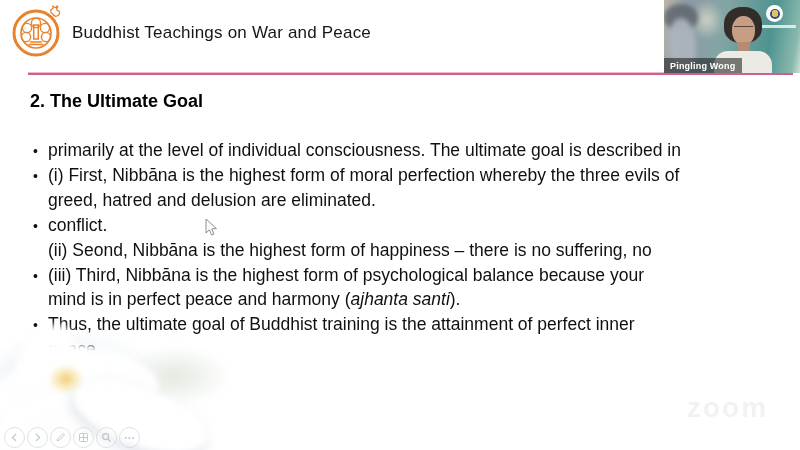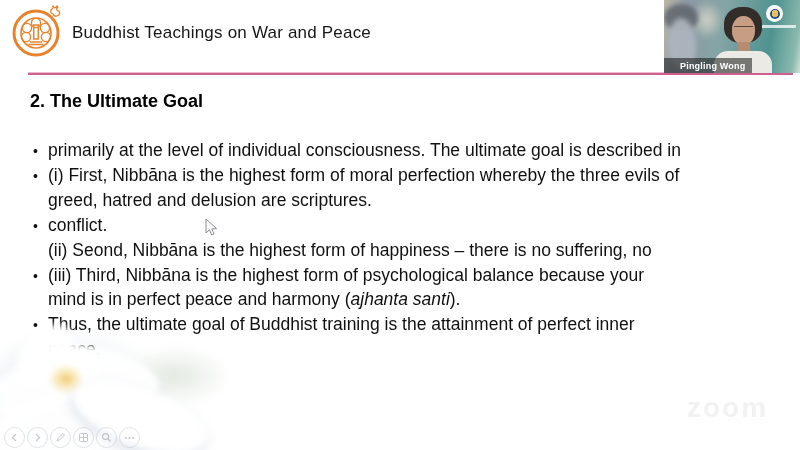--- a/index.html
+++ b/index.html
@@ -76,21 +76,21 @@
 
 <div class="slide-heading">2. The Ultimate Goal</div>
 <div class="bullet-list">
     <div class="bullet-item">
       <span class="bullet-marker">•</span>
       <div class="bullet-line"><span>primarily at the level of individual consciousness. The ultimate goal is described in</span></div>
     </div>
     <div class="bullet-item">
       <span class="bullet-marker">•</span>
       <div class="bullet-line"><span>(i) First, Nibbāna is the highest form of moral perfection whereby the three evils of</span></div>
-      <div class="bullet-line"><span>greed, hatred and delusion are scriptures.</span></div>
+      <div class="bullet-line"><span>greed, hatred and delusion are eliminated.</span></div>
     </div>
     <div class="bullet-item">
       <span class="bullet-marker">•</span>
       <div class="bullet-line"><span>conflict.</span></div>
       <div class="bullet-line"><span>(ii) Seond, Nibbāna is the highest form of happiness – there is no suffering, no</span></div>
     </div>
     <div class="bullet-item">
       <span class="bullet-marker">•</span>
       <div class="bullet-line"><span>(iii) Third, Nibbāna is the highest form of psychological balance because your</span></div>
       <div class="bullet-line"><span>mind is in perfect peace and harmony (</span><em>ajhanta santi</em><span>).</span></div>
@@ -158,20 +158,20 @@
   <div style="position:absolute;left:4px;top:18px;width:28px;height:52px;background:#aeb6bf;border-radius:46% 54% 40% 52%;filter:blur(2.5px);opacity:.9;"></div>
   <div style="position:absolute;left:102px;top:5px;width:17px;height:17px;background:#fdfdfd;border-radius:50%;display:flex;align-items:center;justify-content:center;">
     <div class="bg-logo-core"></div>
   </div>
   <div style="position:absolute;left:88px;top:25px;width:44px;height:3px;background:rgba(255,255,255,.75);border-radius:1px;"></div>
   <div style="position:absolute;left:60px;top:7px;width:38px;height:36px;background:#332d2a;border-radius:46% 46% 42% 42%;filter:blur(.4px);"></div>
   <div style="position:absolute;left:68px;top:16px;width:23px;height:29px;background:#c79e83;border-radius:48%;"></div>
   <div style="position:absolute;left:70px;top:26px;width:19px;height:4px;border-top:1px solid rgba(60,45,40,.8);"></div>
   <div style="position:absolute;left:74px;top:42px;width:12px;height:12px;background:#b58c71;"></div>
   <div style="position:absolute;left:50px;top:51px;width:58px;height:24px;background:#eceae5;border-radius:14px 14px 0 0;"></div>
-  <div style="position:absolute;left:0;top:58px;background:rgba(22,22,22,.55);color:#fff;font-size:9px;font-weight:bold;padding:3px 7px 3px 16px;letter-spacing:.2px;">Pingling Wong</div>
+  <div style="position:absolute;left:0;top:58px;background:rgba(22,22,22,.55);color:#fff;font-size:9px;font-weight:bold;padding:3px 7px 3px 6px;letter-spacing:.2px;">Pingling Wong</div>
 </div>
 
 <div class="cursor">
   <svg width="13" height="19" viewBox="0 0 13 19">
     <path d="M1 1 L1 15 L4.4 11.8 L6.6 17 L9 16 L6.8 10.9 L11.5 10.6 Z" fill="#fbfbfb" stroke="#8b8f94" stroke-width="1"></path>
   </svg>
 </div>
 
 </body></html>

